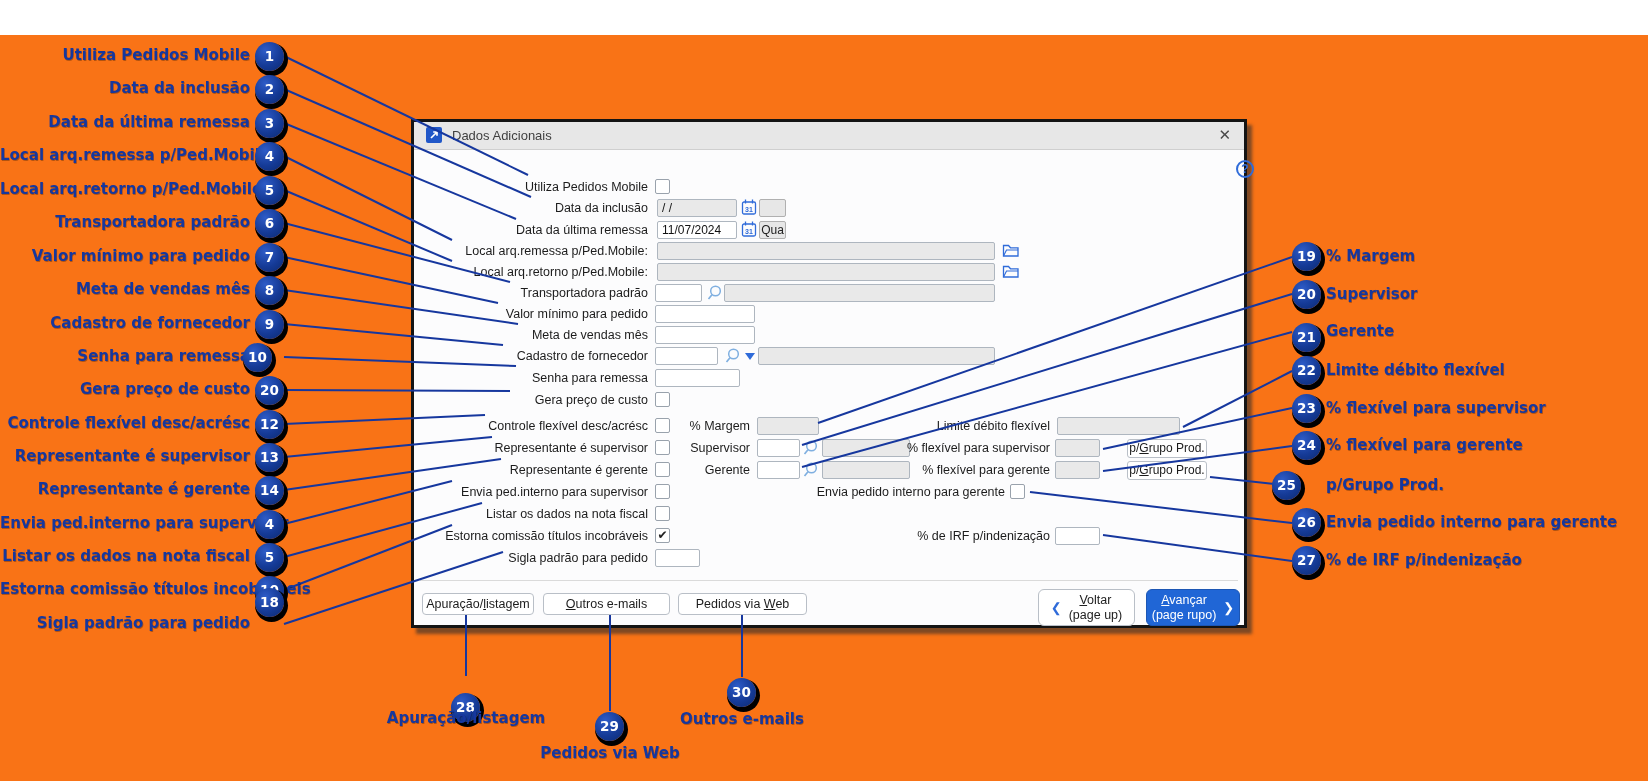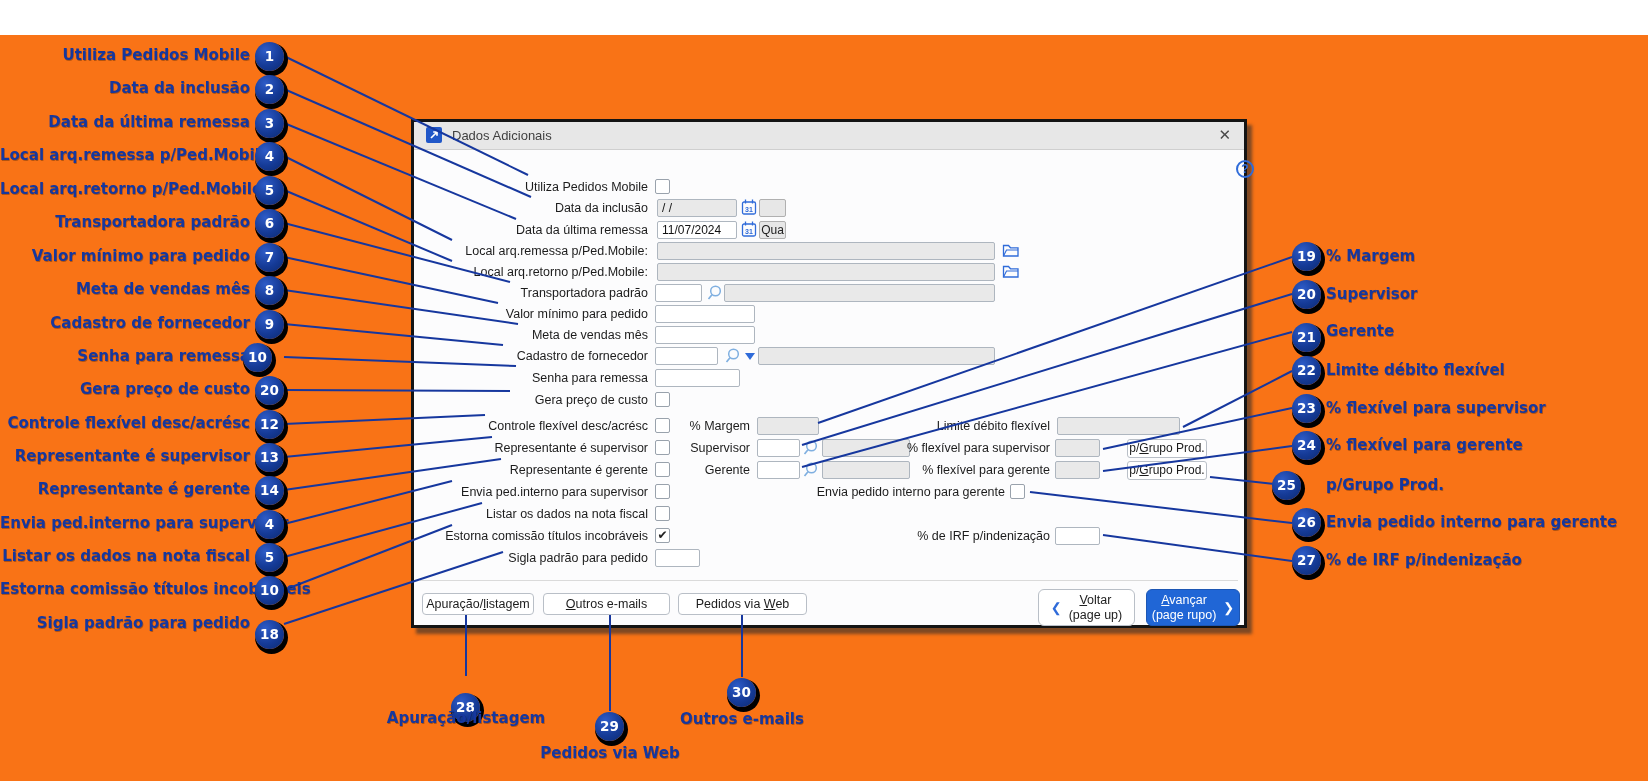--- a/index.html
+++ b/index.html
@@ -119,21 +119,21 @@
 <div class="co-circle" style="left:255px;top:408px">13</div>
 <div class="co-label co-left" style="top:445px">Representante é gerente</div>
 <div class="co-circle" style="left:255px;top:441px">14</div>
 <div class="co-label co-left" style="top:479px">Envia ped.interno para supervisor</div>
 <div class="co-circle" style="left:255px;top:475px">4</div>
 <div class="co-label co-left" style="top:512px">Listar os dados na nota fiscal</div>
 <div class="co-circle" style="left:255px;top:508px">5</div>
 <div class="co-label co-left" style="top:545px">Estorna comissão títulos incobráveis</div>
 <div class="co-circle" style="left:255px;top:541px">10</div>
 <div class="co-label co-left" style="top:579px">Sigla padrão para pedido</div>
-<div class="co-circle" style="left:255px;top:585px">18</div>
+<div class="co-circle" style="left:255px;top:553px">18</div>
 
 <div class="co-circle" style="left:1292px;top:207px">19</div>
 <div class="co-label" style="left:1326px;top:212px">% Margem</div>
 <div class="co-circle" style="left:1292px;top:245px">20</div>
 <div class="co-label" style="left:1326px;top:250px">Supervisor</div>
 <div class="co-circle" style="left:1292px;top:288px">21</div>
 <div class="co-label" style="left:1326px;top:287px">Gerente</div>
 <div class="co-circle" style="left:1292px;top:321px">22</div>
 <div class="co-label" style="left:1326px;top:326px">Limite débito flexível</div>
 <div class="co-circle" style="left:1292px;top:359px">23</div>

